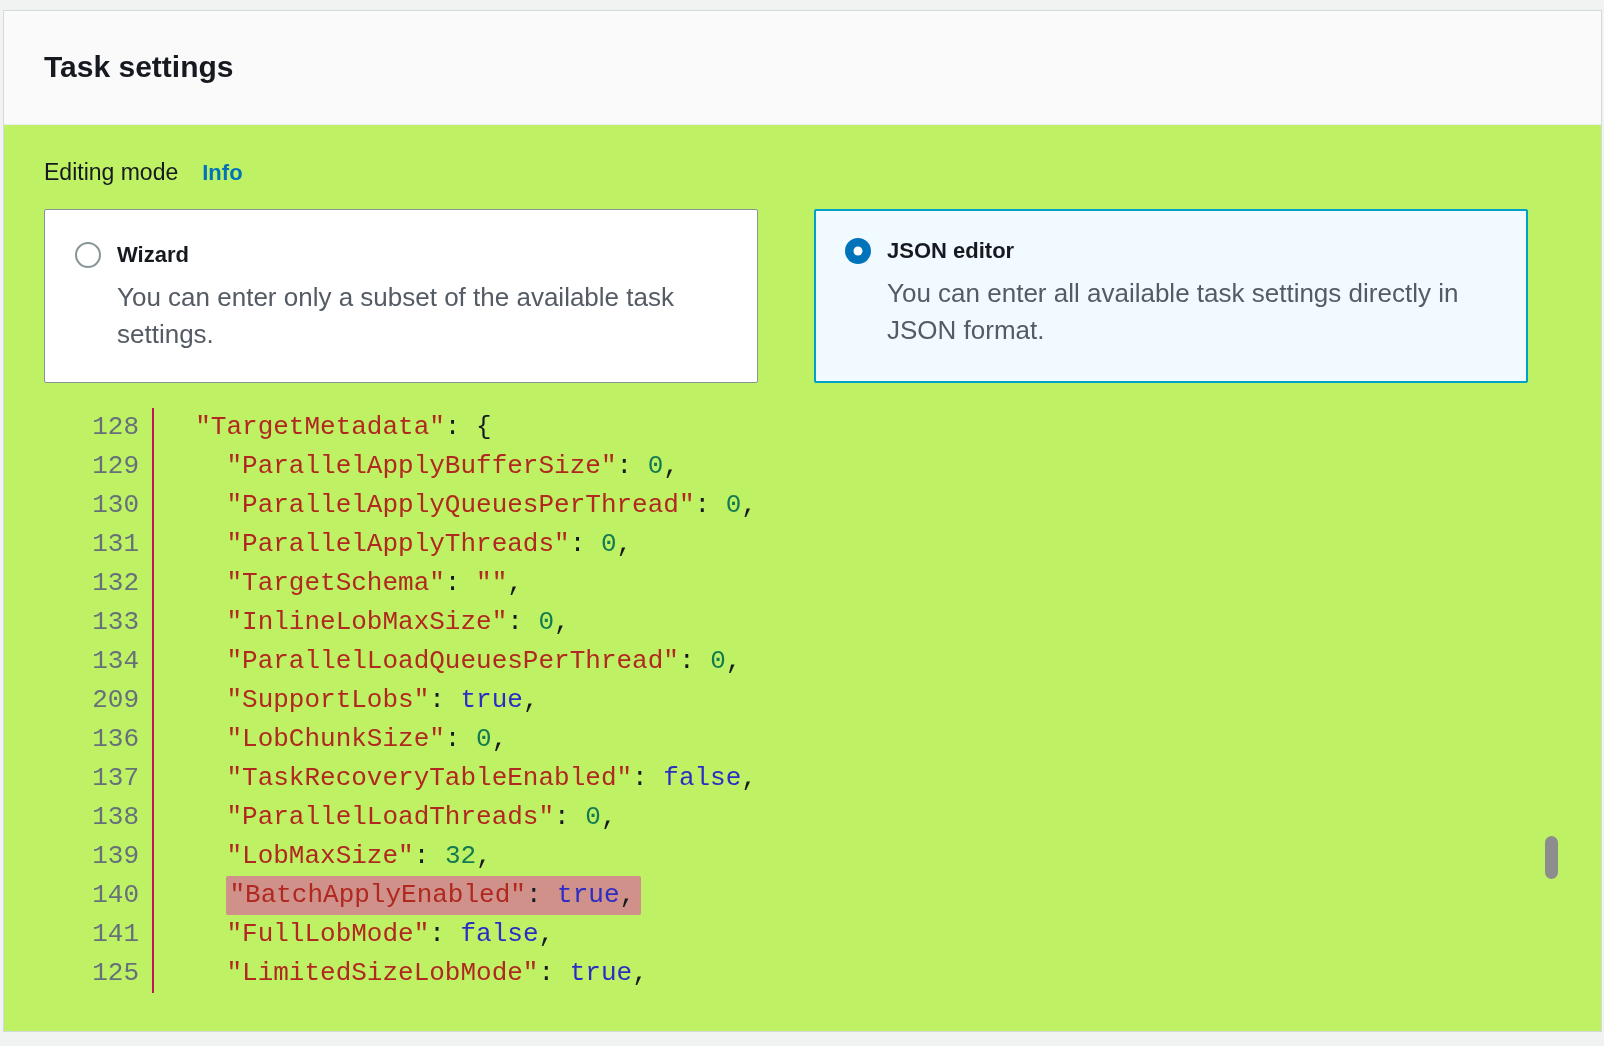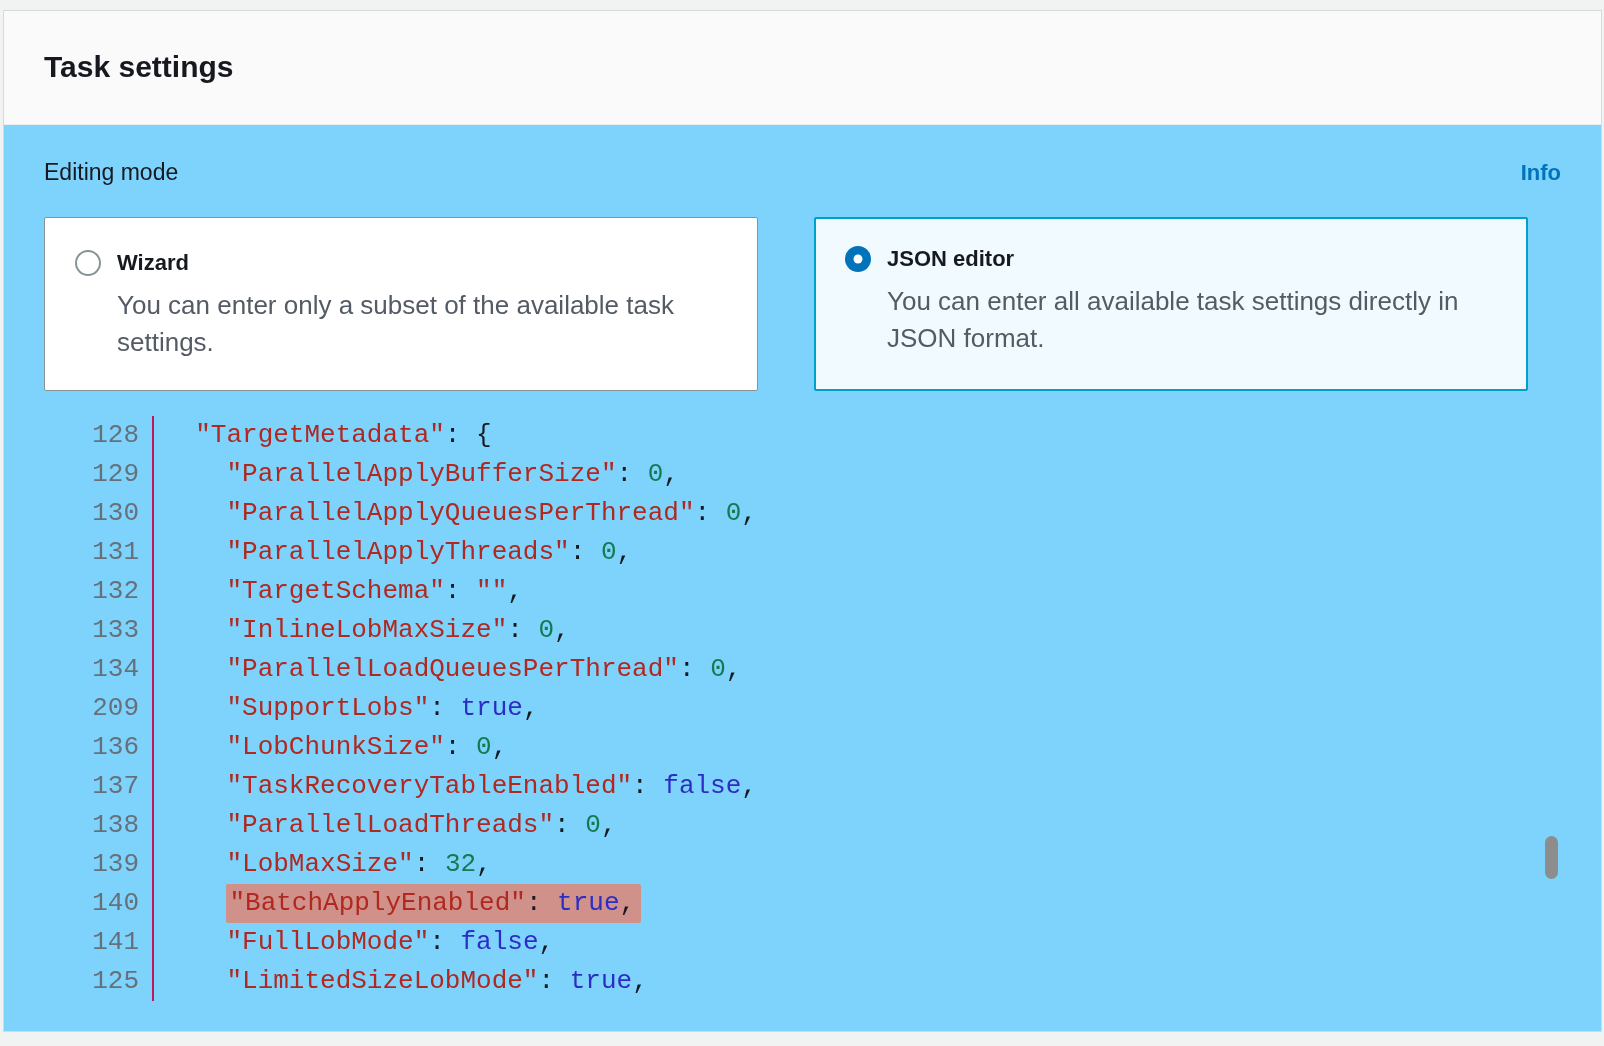--- a/index.html
+++ b/index.html
@@ -17,44 +17,44 @@
   body{
     margin:0;
     background:#f1f2f2;
     font-family:"Liberation Sans", sans-serif;
     color:#16191f;
     width:1604px;
   }
   .page{padding:10px 2px 13px 3px;}
   .card{
     position:relative;
-    background:#7dd3fc;
+    background:#bef264;
     border:1px solid #d5dbdb;
     min-height:1022px;
   }
   .card-header{
     background:#fafafa;
     border-bottom:1px solid #eaeded;
     padding:37px 40px 38px 40px;
   }
   .card-title{
     margin:0;
     font-size:30px;
     font-weight:700;
     line-height:38px;
     color:#16191f;
   }
   .card-body{padding:33px 40px 0 40px;}
-  .mode-row{display:flex;align-items:baseline;justify-content:space-between;}
+  .mode-row{display:flex;align-items:baseline;}
   .mode-label{font-size:23px;font-weight:400;color:#16191f;line-height:28px;}
   .info-link{
     font-size:22px;font-weight:700;color:var(--accent);
     margin-left:24px;text-decoration:none;cursor:pointer;line-height:28px;
   }
-  .tiles{display:flex;gap:56px;margin-top:30px;max-width:1484px;}
+  .tiles{display:flex;gap:56px;margin-top:22px;max-width:1484px;}
   .tile{
     flex:1;
     display:flex;
     align-items:flex-start;
     min-height:150px;
     background:#ffffff;
     border:1px solid #879596;
     border-radius:2px;
     padding:29px 30px;
     cursor:pointer;

